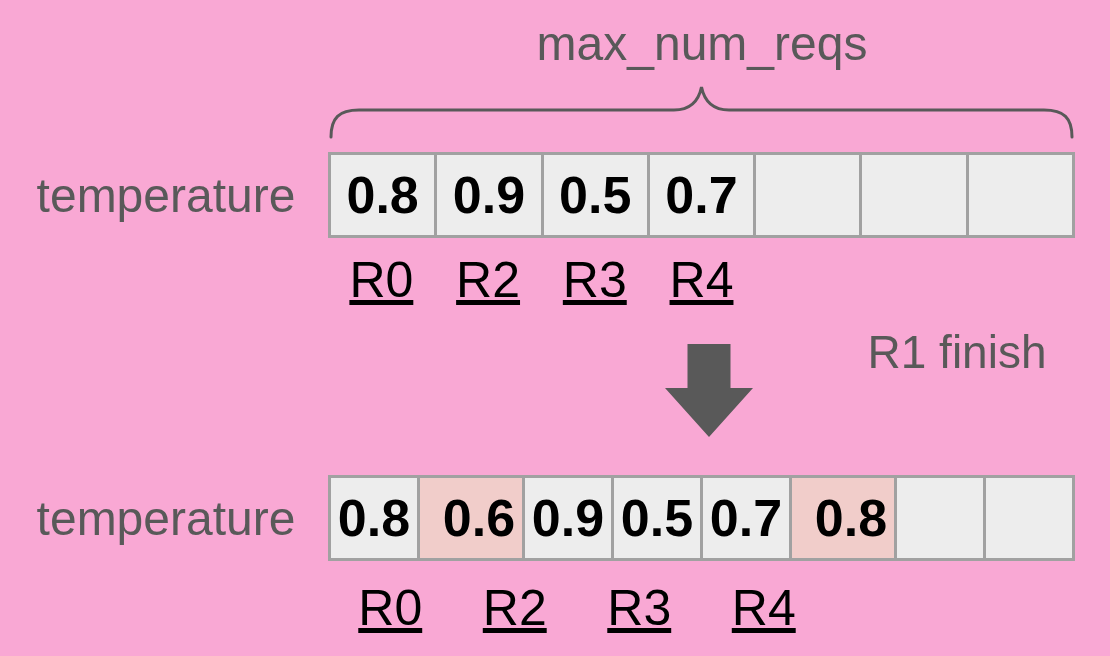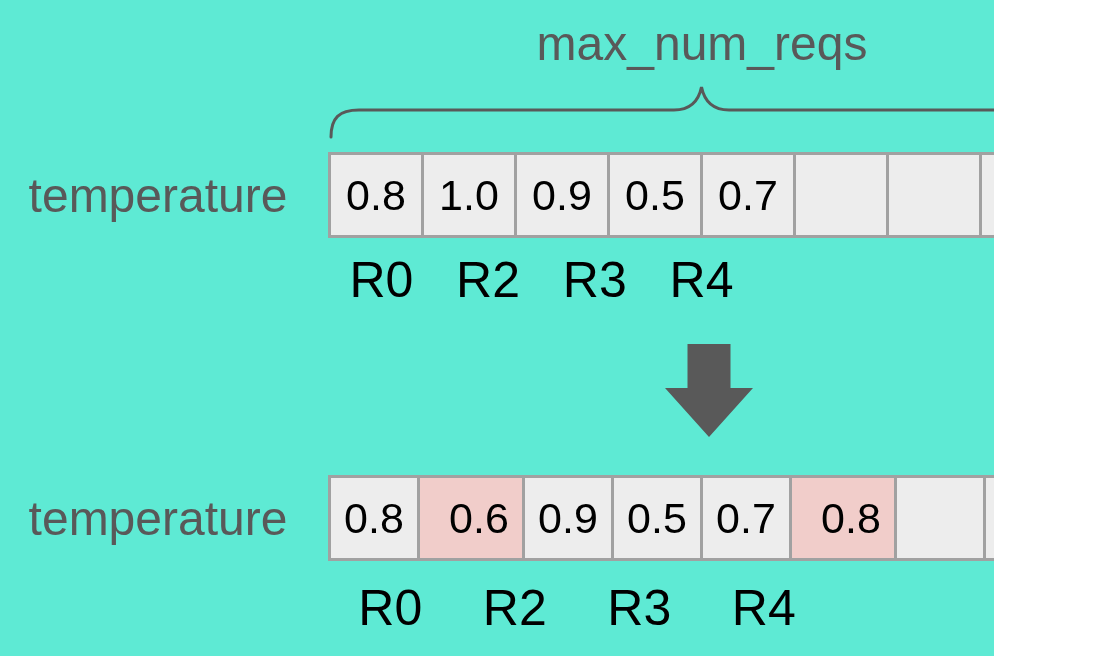--- a/index.html
+++ b/index.html
@@ -1,20 +1,20 @@
 <!DOCTYPE html>
 <html style="--label_gray: #595959; --cell_bg: #ededed; --cell_border: #a1a1a1; --cell_text: #000000; --highlight_bg: #f1cdca; --arrow_gray: #595959; --brace_stroke: #595959;"><head>
 <meta charset="utf-8">
 <style>
   html, body { margin: 0; padding: 0; background: #ffffff; }
   .canvas {
     position: relative;
-    width: 994px;
+    width: 1110px;
     height: 656px;
-    background: #5eead4;
+    background: #f9a8d4;
     font-family: "Liberation Sans", "DejaVu Sans", sans-serif;
     overflow: hidden;
   }
 
   
   .brace-label {
     position: absolute;
     left: 702px;
     top: 16px;
     transform: translateX(-50%);
@@ -27,21 +27,21 @@
     position: absolute;
     left: 328px;
     top: 84px;
     width: 747px;
     height: 56px;
   }
 
   
   .row-label {
     position: absolute;
-    left: 8px;
+    left: 16px;
     width: 300px;
     height: 86px;
     display: flex;
     align-items: center;
     justify-content: center;
     font-size: 48px;
     color: var(--label_gray, #595959);
     white-space: nowrap;
   }
   .row-label.r1 { top: 152px; }
@@ -60,32 +60,34 @@
   .array.r2 { top: 475px; }
   .cell {
     flex: 1;
     box-sizing: border-box;
     background: var(--cell_bg, #ededed);
     border: 3px solid var(--cell_border, #a1a1a1);
     border-left: none;
     display: flex;
     align-items: center;
     justify-content: center;
-    font-size: 43px;
+    font-size: 52px;
     color: var(--cell_text, #000000);
+    font-weight: bold;
   }
   .cell:first-child { border-left: 3px solid var(--cell_border, #a1a1a1); }
   .cell.highlight { background: var(--highlight_bg, #f1cdca); padding-left: 16px; }
 
   
   .req-labels {
     position: absolute;
     left: 328px;
     width: 747px;
     display: flex;
+    text-decoration: underline;
   }
   .req-labels.r1 { top: 252px; }
   .req-labels.r2 { top: 580px; }
   .req-label {
     flex: 1;
     text-align: center;
     font-size: 50px;
     line-height: 56px;
     color: #000000;
     white-space: nowrap;
@@ -117,21 +119,20 @@
 <div class="canvas">
 
   <div class="brace-label">max_num_reqs</div>
   <svg class="brace-svg" viewBox="0 0 747 56" fill="none">
     <path d="M 3,53 C 3,34 11,26 31,26 L 346,26 C 360,26 370,20 373.5,3 C 377,20 387,26 401,26 L 716,26 C 736,26 744,34 744,53" stroke="#595959" stroke-width="3" fill="none" stroke-linecap="round"></path>
   </svg>
 
   <div class="row-label r1">temperature</div>
   <div class="array r1">
     <div class="cell">0.8</div>
-    <div class="cell">1.0</div>
     <div class="cell">0.9</div>
     <div class="cell">0.5</div>
     <div class="cell">0.7</div>
     <div class="cell"></div>
     <div class="cell"></div>
     <div class="cell"></div>
   </div>
   <div class="req-labels r1">
     <div class="req-label">R0</div>
     <div class="req-label">R2</div>
@@ -139,20 +140,21 @@
     <div class="req-label">R4</div>
     <div class="req-label"></div>
     <div class="req-label"></div>
     <div class="req-label"></div>
   </div>
 
   <svg class="arrow-svg" viewBox="0 0 88 93">
     <polygon points="22.5,0 65.5,0 65.5,44 88,44 44,93 0,44 22.5,44" fill="#595959"></polygon>
   </svg>
   <div class="transition">
+    <div>R1 finish</div>
   </div>
 
   <div class="row-label r2">temperature</div>
   <div class="array r2">
     <div class="cell">0.8</div>
     <div class="cell highlight">0.6</div>
     <div class="cell">0.9</div>
     <div class="cell">0.5</div>
     <div class="cell">0.7</div>
     <div class="cell highlight">0.8</div>

